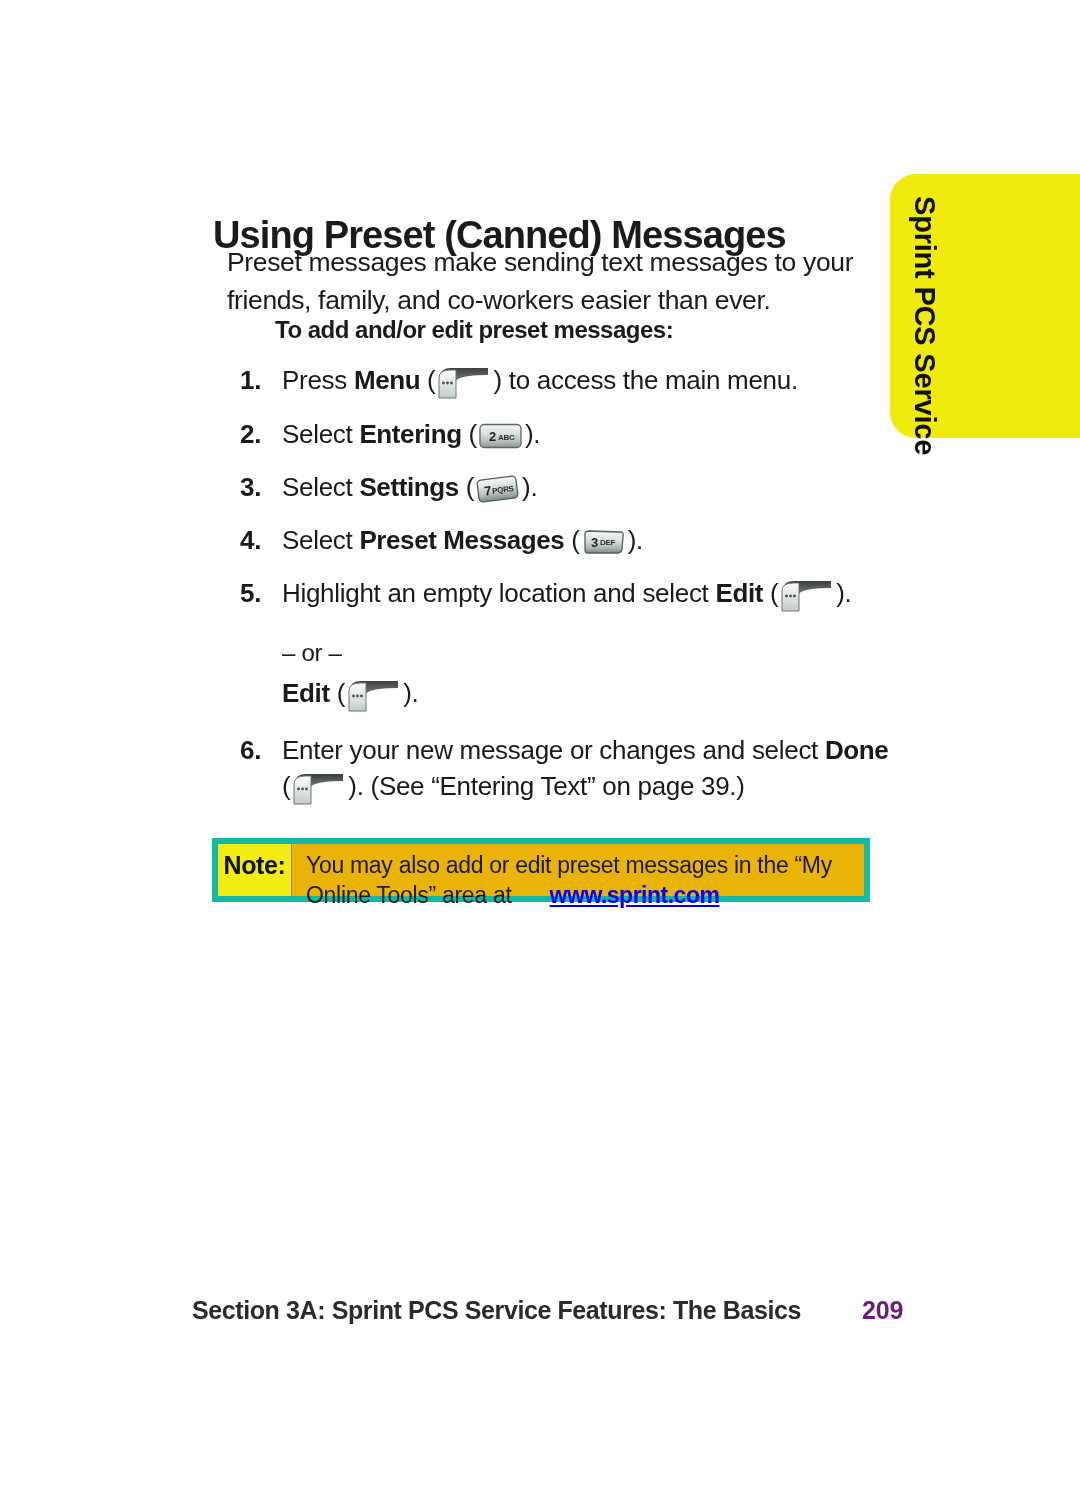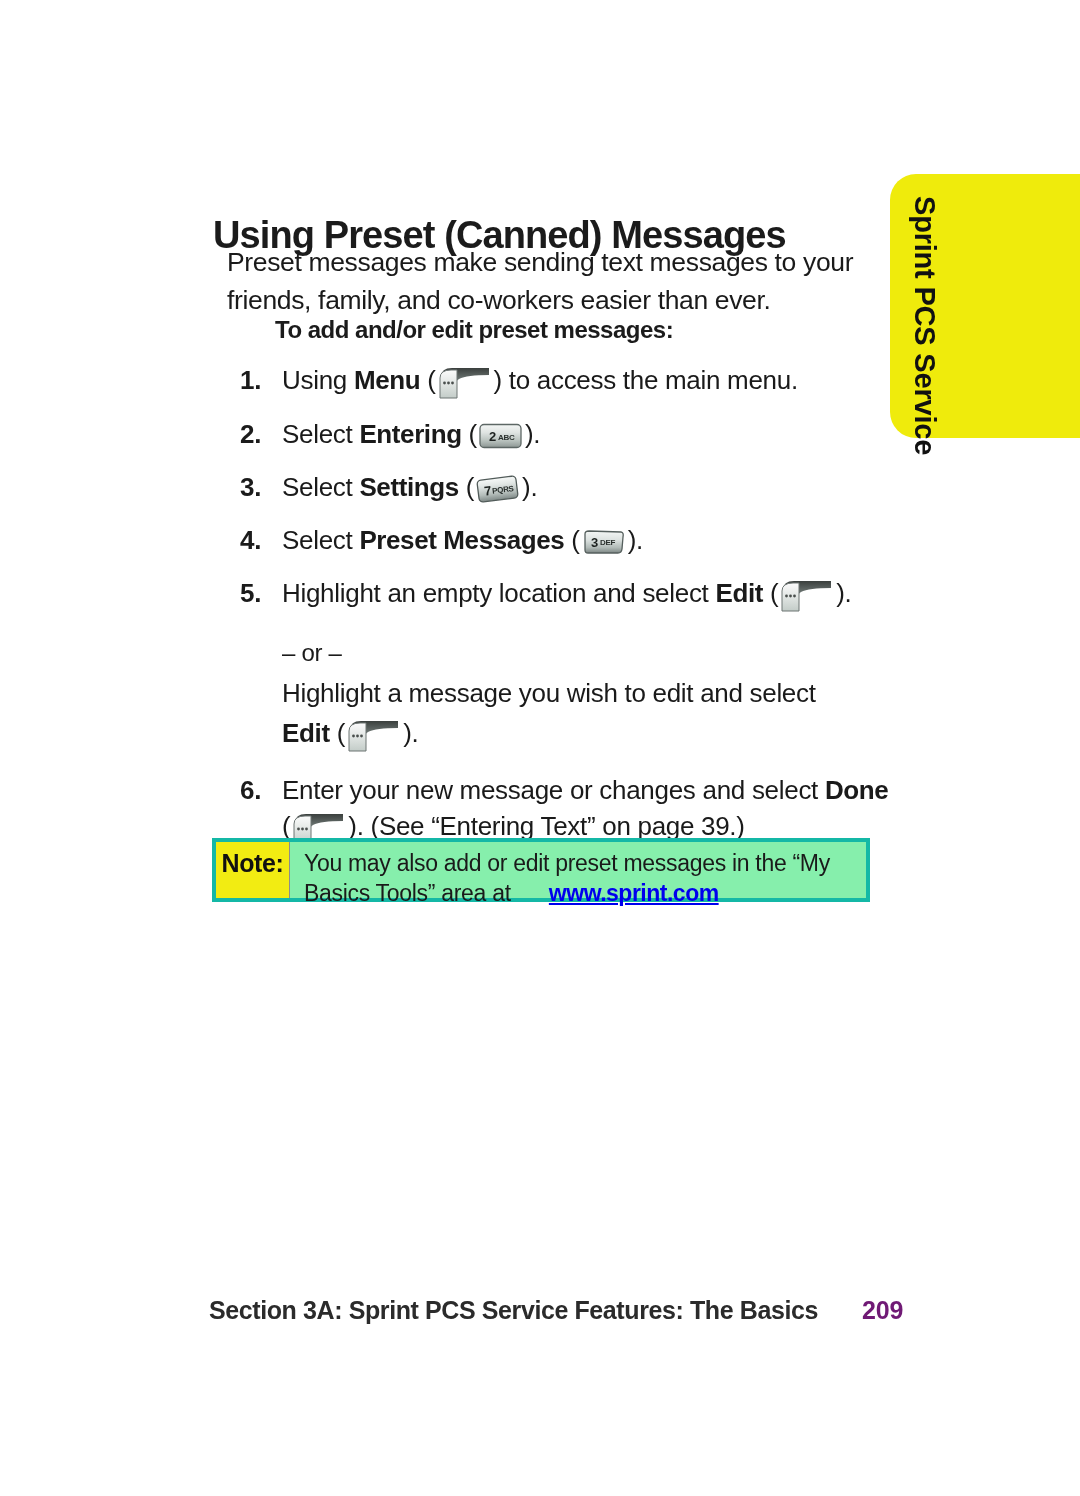--- a/index.html
+++ b/index.html
@@ -153,23 +153,23 @@
   .numkey svg { display: block; }
 
   
   .note-box {
     position: absolute;
     left: 212px;
     top: 838px;
     width: 658px;
     height: 64px;
     display: flex;
-    border: 4px solid #14b8a6;
+    border: 6px solid #14b8a6;
     box-sizing: border-box;
-    background: #86efac;
+    background: #eab308;
   }
   .note-label {
     width: 74px;
     flex: 0 0 74px;
     background: #f2ec12;
     border-right: 1px solid #8c8c8c;
     display: flex;
     align-items: flex-start;
     justify-content: center;
     padding-top: 7px;
@@ -198,21 +198,20 @@
   
   .footer-title {
     position: absolute;
     left: 192px;
     top: 1296px;
     font-size: 25px;
     font-weight: bold;
     letter-spacing: -0.4px;
     color: #2b2b2b;
     white-space: nowrap;
-    margin-left: 17px;
   }
   .footer-page {
     position: absolute;
     left: 862px;
     top: 1296px;
     font-size: 25px;
     font-weight: bold;
     letter-spacing: -0.2px;
     color: #701a75;
   }
@@ -229,21 +228,21 @@
   <div class="h1">Using Preset (Canned) Messages</div>
 
   <div class="intro">Preset messages make sending text messages to your friends, family, and co-workers easier than ever.</div>
 
   <div class="h2">To add and/or edit preset messages:</div>
 
   <div class="steps">
 
     <div class="step">
       <span class="step-num">1.</span>
-      <span>Using </span><b>Menu</b><span> (</span><span class="softkey">
+      <span>Press </span><b>Menu</b><span> (</span><span class="softkey">
         <svg width="56" height="34" viewBox="0 0 56 34">
           <defs>
             <linearGradient id="skA1" x1="0" y1="0" x2="0" y2="1">
               <stop offset="0" stop-color="#fbfbfb"></stop>
                 <stop offset="0.45" stop-color="#e4e8e6"></stop>
               <stop offset="1" stop-color="#c3ccc8"></stop>
             </linearGradient>
             <linearGradient id="skB1" x1="0" y1="0" x2="0" y2="1">
               <stop offset="0" stop-color="#3a3f3d"></stop>
                 <stop offset="0.5" stop-color="#7b8582"></stop>
@@ -326,21 +325,20 @@
           <path d="M3 33 L3 13 Q3 5 14 5 L20 5 L20 33 Z" fill="url(#skA1)" stroke="#6d7573" stroke-width="1"></path>
           <circle cx="7.5" cy="18" r="1.4" fill="#4a4f4d"></circle>
           <circle cx="11.5" cy="18" r="1.4" fill="#4a4f4d"></circle>
           <circle cx="15.5" cy="18" r="1.4" fill="#4a4f4d"></circle>
         </svg>
       </span><span>).</span>
     </div>
 
     <div class="sub-block">
       <div class="or-line">– or –</div>
-      <div class="sub-line">Highlight a message you wish to edit and select</div>
       <div class="sub-line"><b>Edit</b><span> (</span><span class="softkey">
         <svg width="56" height="34" viewBox="0 0 56 34">
           <path d="M4 33 L4 12 Q4 3 15 3 L52 3 L52 10 Q30 10 22 14 Q17 17 17 25 L17 33 Z" fill="url(#skB1)"></path>
           <path d="M3 33 L3 13 Q3 5 14 5 L20 5 L20 33 Z" fill="url(#skA1)" stroke="#6d7573" stroke-width="1"></path>
           <circle cx="7.5" cy="18" r="1.4" fill="#4a4f4d"></circle>
           <circle cx="11.5" cy="18" r="1.4" fill="#4a4f4d"></circle>
           <circle cx="15.5" cy="18" r="1.4" fill="#4a4f4d"></circle>
         </svg>
       </span><span>).</span></div>
     </div>
@@ -356,19 +354,19 @@
           <circle cx="11.5" cy="18" r="1.4" fill="#4a4f4d"></circle>
           <circle cx="15.5" cy="18" r="1.4" fill="#4a4f4d"></circle>
         </svg>
       </span><span>). (See “Entering Text” on page 39.)</span></div>
     </div>
 
   </div>
 
   <div class="note-box">
     <div class="note-label">Note:</div>
-    <div class="note-body"><span>You may also add or edit preset messages in the “My Basics Tools” area at </span><a class="note-link" href="#">www.sprint.com</a></div>
+    <div class="note-body"><span>You may also add or edit preset messages in the “My Online Tools” area at </span><a class="note-link" href="#">www.sprint.com</a></div>
   </div>
 
   <div class="footer-title">Section 3A: Sprint PCS Service Features: The Basics</div>
   <div class="footer-page">209</div>
 
 </div>
 
 </body></html>

